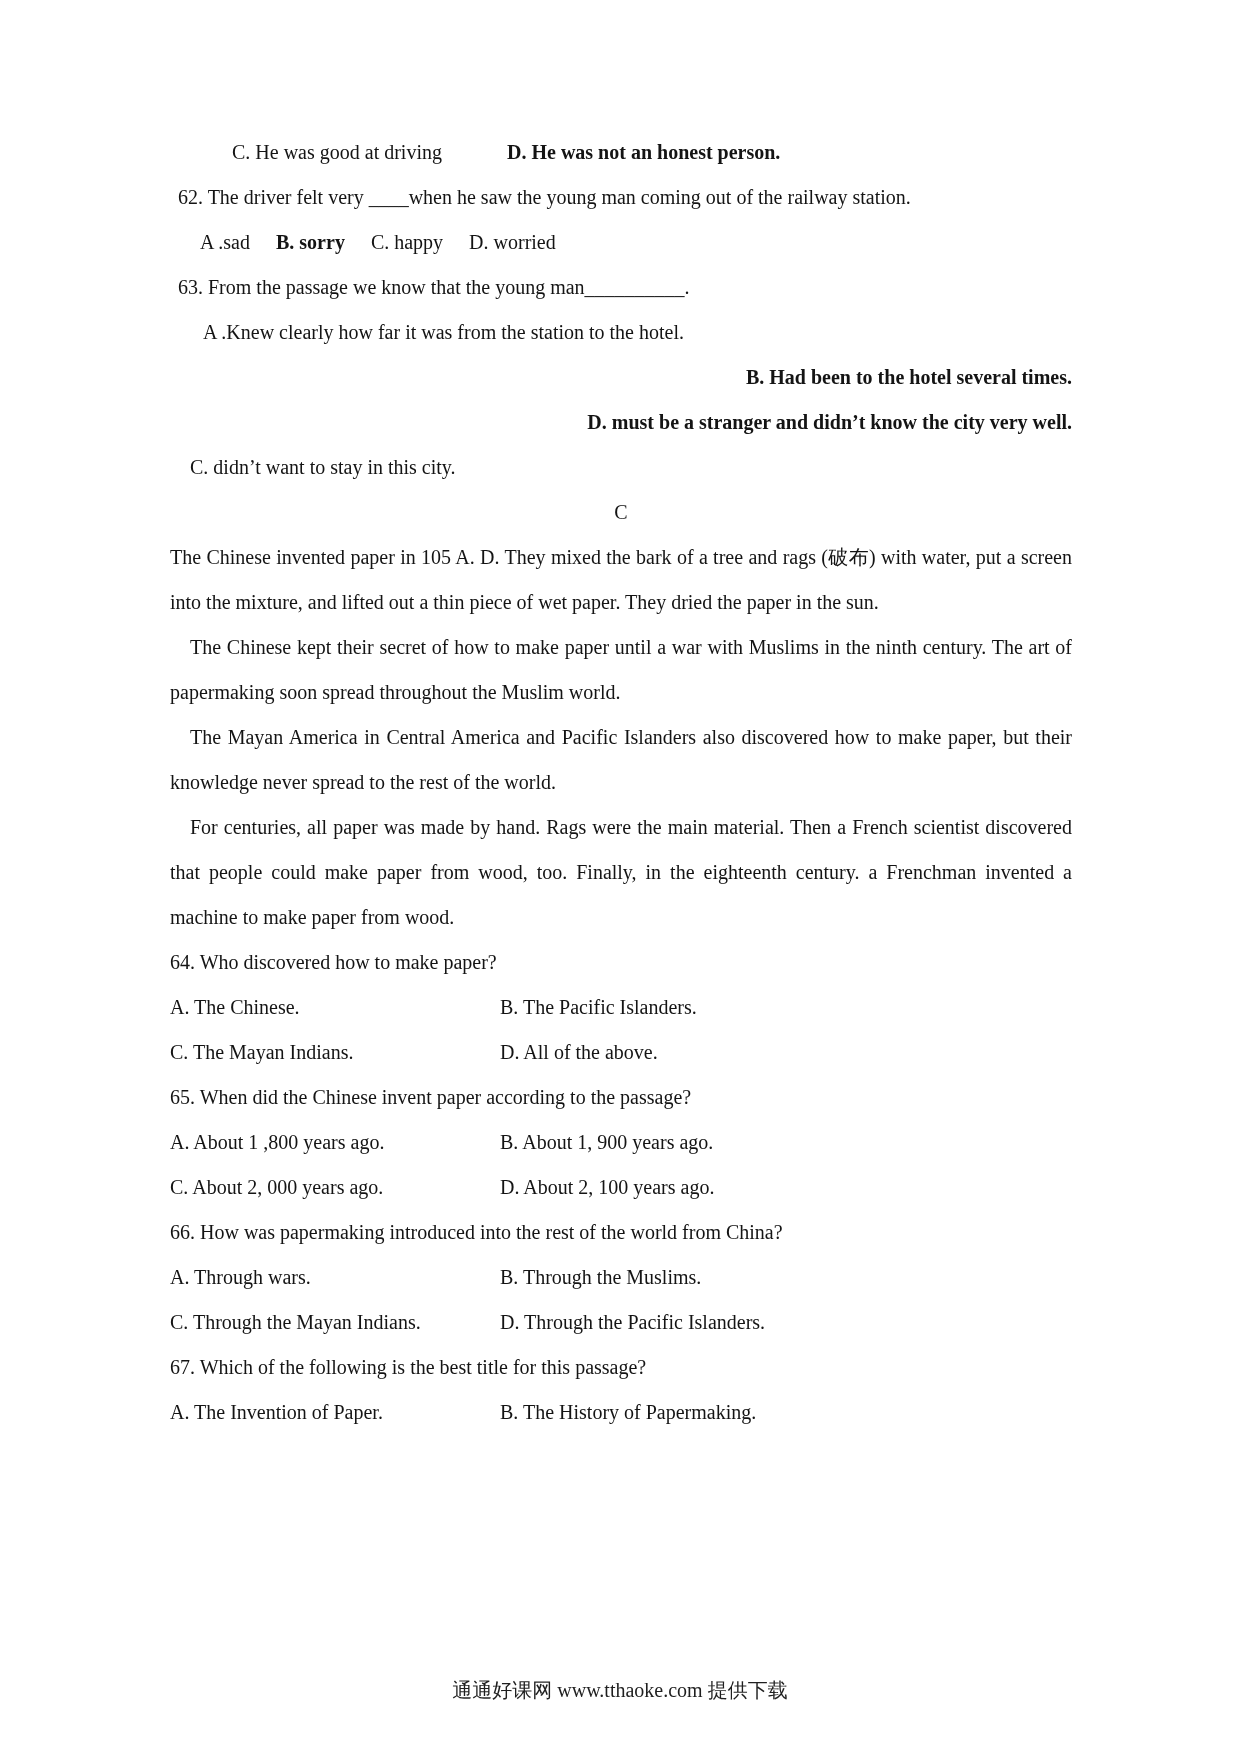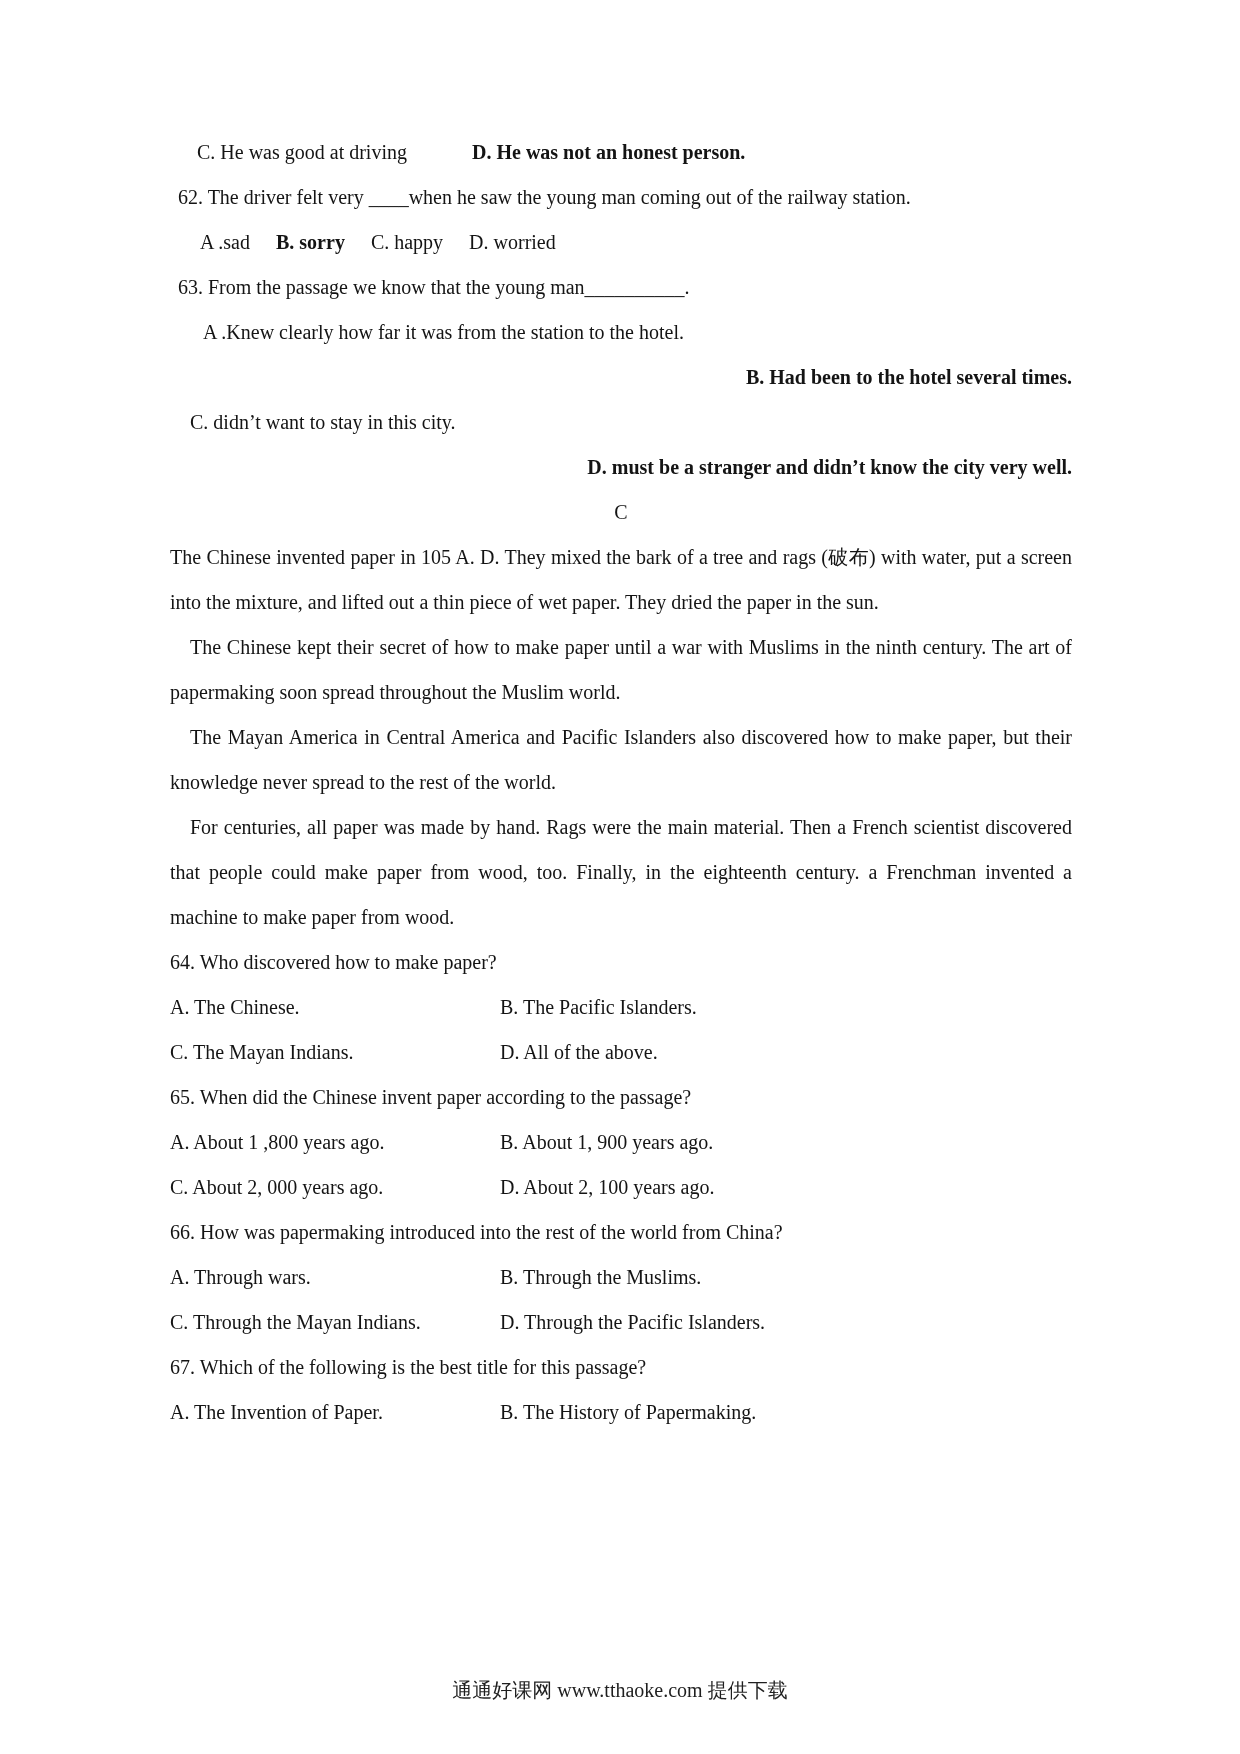--- a/index.html
+++ b/index.html
@@ -23,21 +23,21 @@
   .line { line-height: 45px; min-height: 45px; }
   .para { margin: 0; line-height: 45px; text-align: justify; }
   .fl-indent { text-indent: 20px; }
   .center { text-align: center; }
   .bold { font-weight: bold; text-align: right; }
   .ind-8  { padding-left: 8px; }
   .ind-20 { padding-left: 20px; }
   .ind-27 { padding-left: 27px; }
   .ind-30 { padding-left: 30px; }
   .ind-33 { padding-left: 33px; }
-  .col-275 { display: inline-block; width: 275px; vertical-align: top; }
+  .col-275 { display: inline-block; width: 275px; vertical-align: top; margin-left: 35px; }
   .col-330 { display: inline-block; width: 330px; vertical-align: top; }
   .opt-gap { margin-right: 26px; margin-top: 45px; }
   .footer {
     position: absolute;
     left: 0;
     top: 1678px;
     width: 100%;
     text-align: center;
     font-size: 20px;
     line-height: 24px;
@@ -55,22 +55,22 @@
     </div>
 
     <div class="line ind-8">62. The driver felt very ____when he saw the young man coming out of the railway station.</div>
     <div class="line ind-30">
       <span class="opt-gap">A .sad</span><span class="opt-gap bold">B. sorry</span><span class="opt-gap">C. happy</span><span>D. worried</span>
     </div>
 
     <div class="line ind-8">63. From the passage we know that the young man__________.</div>
     <div class="line ind-33">A .Knew clearly how far it was from the station to the hotel.</div>
     <div class="line ind-27 bold">B. Had been to the hotel several times.</div>
+    <div class="line ind-20 bold">D. must be a stranger and didn’t know the city very well.</div>
     <div class="line ind-20">C. didn’t want to stay in this city.</div>
-    <div class="line ind-20 bold">D. must be a stranger and didn’t know the city very well.</div>
 
     <div class="line center">C</div>
     <p class="para">The Chinese invented paper in 105 A. D. They mixed the bark of a tree and rags (破布) with water, put a screen into the mixture, and lifted out a thin piece of wet paper. They dried the paper in the sun.</p>
     <p class="para fl-indent">The Chinese kept their secret of how to make paper until a war with Muslims in the ninth century. The art of papermaking soon spread throughout the Muslim world.</p>
     <p class="para fl-indent">The Mayan America in Central America and Pacific Islanders also discovered how to make paper, but their knowledge never spread to the rest of the world.</p>
     <p class="para fl-indent">For centuries, all paper was made by hand. Rags were the main material. Then a French scientist discovered that people could make paper from wood, too. Finally, in the eighteenth century. a Frenchman invented a machine to make paper from wood.</p>
 
     <div class="line">64. Who discovered how to make paper?</div>
     <div class="line">
       <span class="col-330">A. The Chinese.</span><span>B. The Pacific Islanders.</span>

